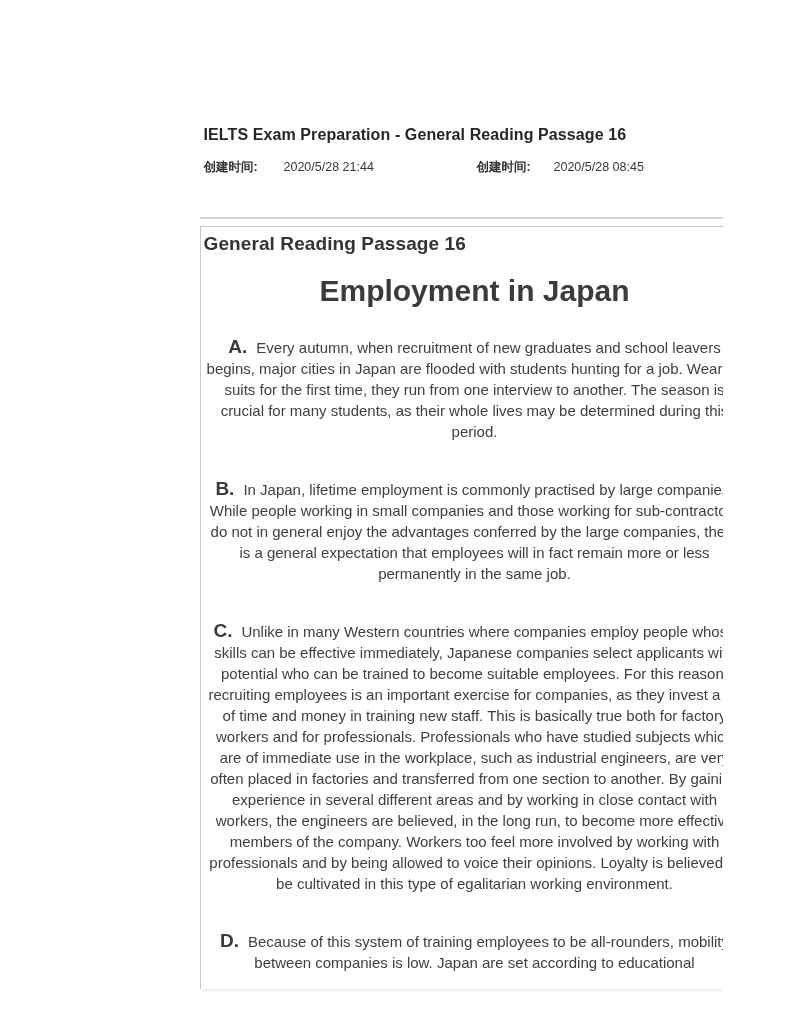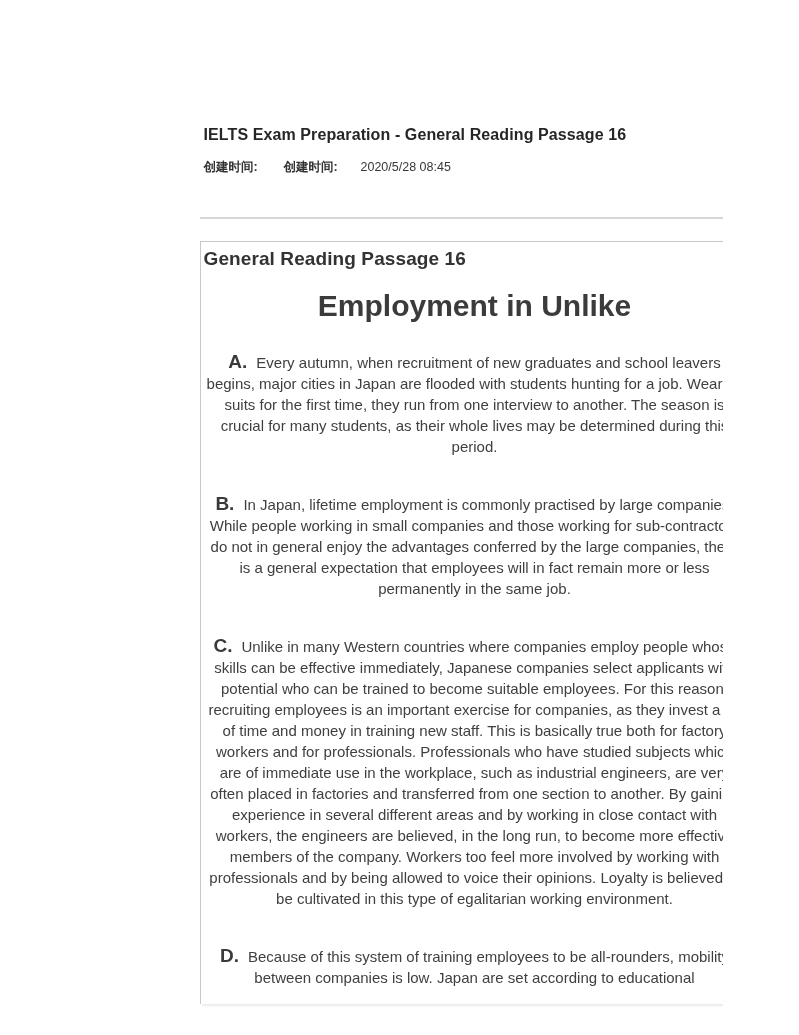--- a/index.html
+++ b/index.html
@@ -49,21 +49,21 @@
     position: absolute;
     left: 123px;
     top: 217px;
     width: 554px;
     height: 2px;
     background: var(--rule);
   }
   .content-box {
     position: absolute;
     left: 123px;
-    top: 241px;
+    top: 226px;
     width: 554px;
     height: 763px;
     border: 1px solid var(--box-border);
     border-bottom: none;
     box-shadow: 2px 2px 2px rgba(0,0,0,0.08);
     background: #ffffff;
     overflow: hidden;
     padding: 6px 7px 0 3px;
   }
   .passage-heading {
@@ -99,31 +99,32 @@
 </head>
 <body>
 
 <div class="page">
 
   <div class="doc-title">IELTS Exam Preparation - General Reading Passage 16</div>
 
   <div class="meta">
     <div class="meta-row">
       <span class="meta-label">创建时间:</span>
+      <span class="meta-value col-created">2020/5/28 21:44</span>
       <span class="meta-label col-updated">创建时间:</span>
       <span class="meta-value">2020/5/28 08:45</span>
     </div>
   </div>
 
   <div class="rule"></div>
 
   <div class="content-box">
     <div class="passage-heading">General Reading Passage 16</div>
 
-    <div class="passage-title">Employment in Unlike</div>
+    <div class="passage-title">Employment in Japan</div>
 
     <p class="passage-paragraph">
       <span class="para-label">A.</span><span>Every autumn, when recruitment of new graduates and school leavers begins, major cities in Japan are flooded with students hunting for a job. Wearing suits for the first time, they run from one interview to another. The season is crucial for many students, as their whole lives may be determined during this period.</span>
     </p>
 
     <p class="passage-paragraph">
       <span class="para-label">B.</span><span>In Japan, lifetime employment is commonly practised by large companies. While people working in small companies and those working for sub-contractors do not in general enjoy the advantages conferred by the large companies, there is a general expectation that employees will in fact remain more or less permanently in the same job.</span>
     </p>
 
     <p class="passage-paragraph">

